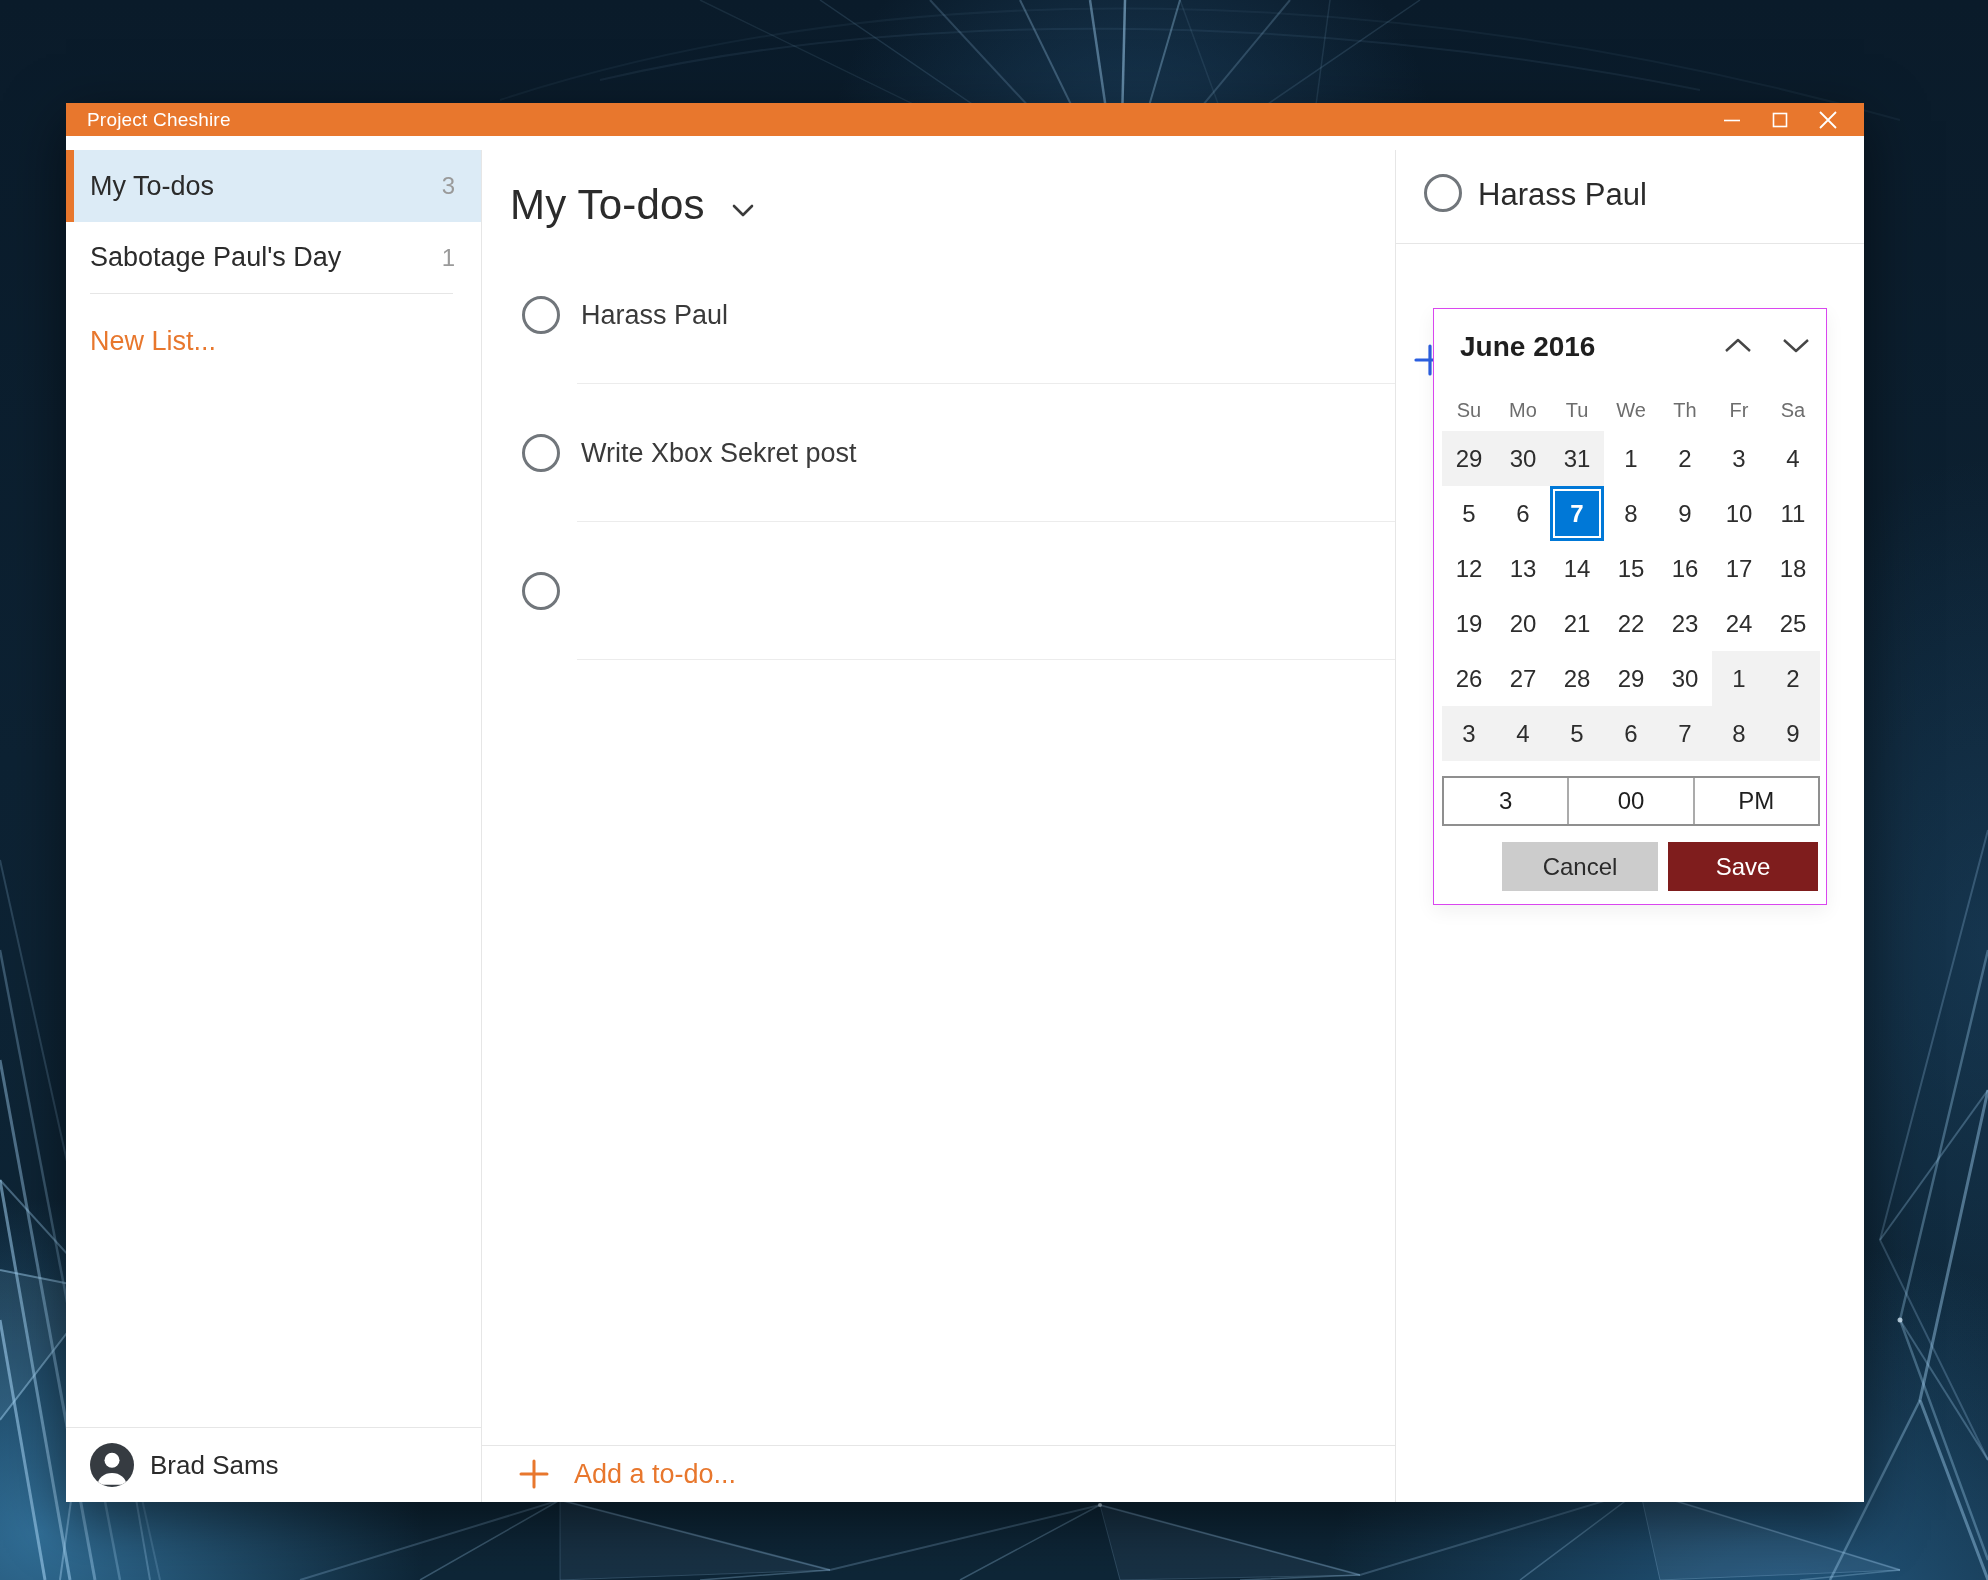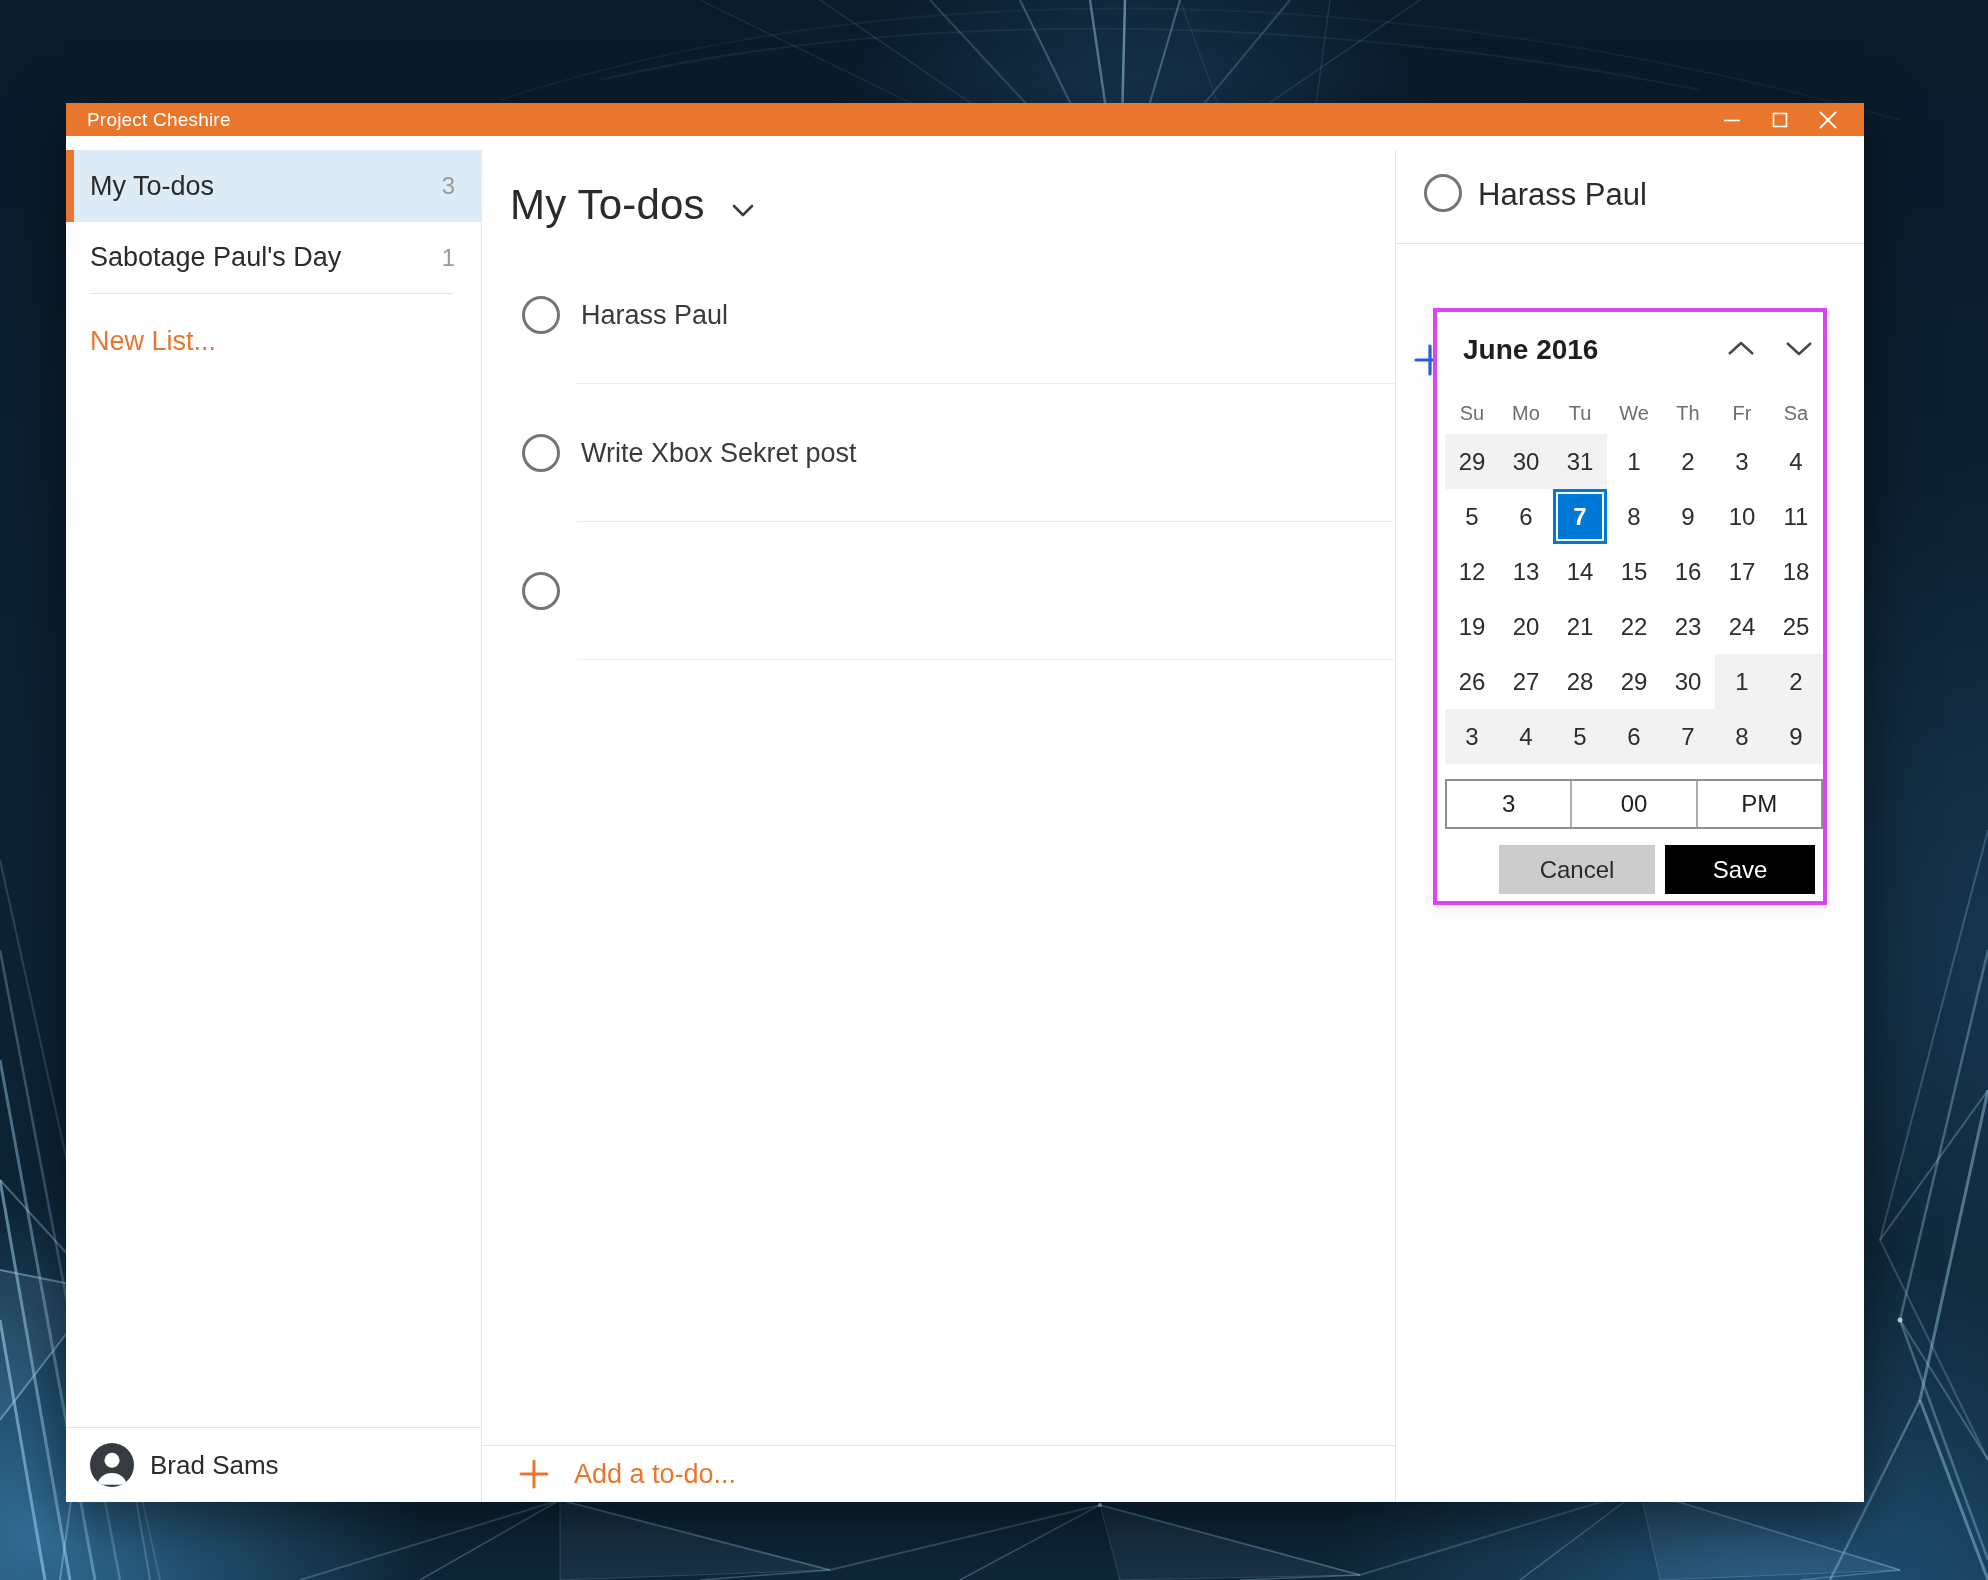--- a/index.html
+++ b/index.html
@@ -106,21 +106,21 @@
   .reminder-row { position:relative; height:73px; }
   .reminder-bell { position:absolute; left:26px; top:17px; }
   .reminder-label { position:absolute; left:86px; top:50%; transform:translateY(-50%); font-size:27px; color:#999; }
   .reminder-div { position:absolute; left:0; right:0; bottom:0; height:1px; background:#e6e6e6; }
 
   .half-plus { position:absolute; left:16px; top:192px; z-index:1; }
 
   
   .flyout {
     position:absolute; left:37px; top:158px; width:394px; height:597px;
-    background:#fff; border:4px solid #d946ef; z-index:2;
+    background:#fff; border:1px solid #d946ef; z-index:2;
     box-shadow:0 6px 18px rgba(0,0,0,0.06);
   }
   .cal-head { position:relative; height:64px; }
   .cal-month { position:absolute; left:26px; top:22px; font-size:28px; font-weight:700; color:#1f1f1f; }
   .cal-nav-up   { position:absolute; left:276px; top:16px; width:56px; height:40px; display:flex; align-items:center; justify-content:center; }
   .cal-nav-down { position:absolute; left:334px; top:16px; width:56px; height:40px; display:flex; align-items:center; justify-content:center; }
 
   .cal-weekdays {
     position:absolute; left:8px; top:86px;
     display:grid; grid-template-columns:repeat(7,54px);
@@ -144,21 +144,21 @@
   }
   .time-seg {
     flex:1; display:flex; align-items:center; justify-content:center;
     font-size:24px; color:#1f1f1f; border-left:2px solid #ababab;
   }
   .time-seg:first-child { border-left:none; }
 
   .flyout-buttons { position:absolute; left:0; right:8px; top:533px; height:49px; display:flex; justify-content:flex-end; }
   .btn { height:49px; display:flex; align-items:center; justify-content:center; font-size:24px; }
   .btn-cancel { width:156px; background:#cccccc; color:#2b2b2b; margin-right:10px; }
-  .btn-save   { width:150px; background:#000000; color:#ffffff; }
+  .btn-save   { width:150px; background:#7f1d1d; color:#ffffff; }
 </style>
 </head>
 <body>
 
 <div class="desktop">
   <svg class="plexus" width="1988" height="1580" viewBox="0 0 1988 1580">
     <g stroke="#9ecdee" fill="none">
 
       <path d="M1120 205 L700 0" stroke-opacity="0.10" stroke-width="1.5"></path>
       <path d="M1120 205 L820 0" stroke-opacity="0.14" stroke-width="1.5"></path>

